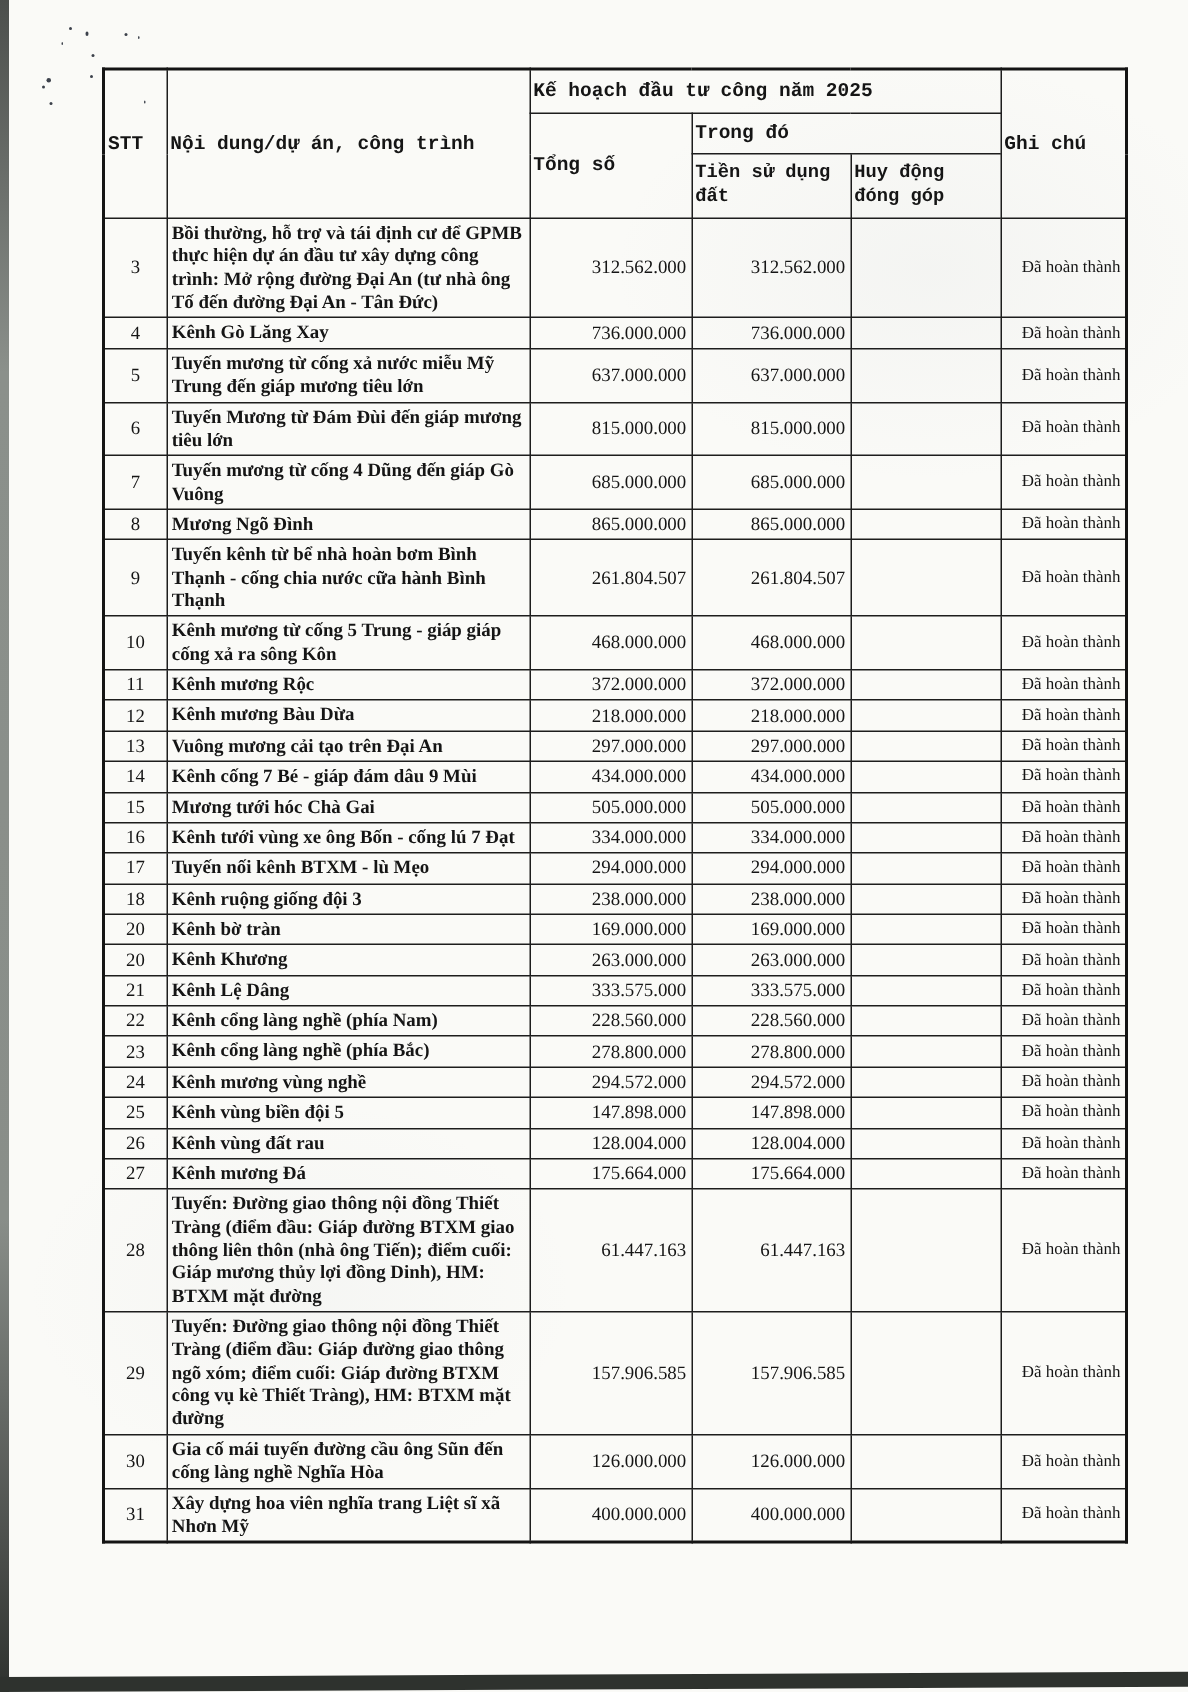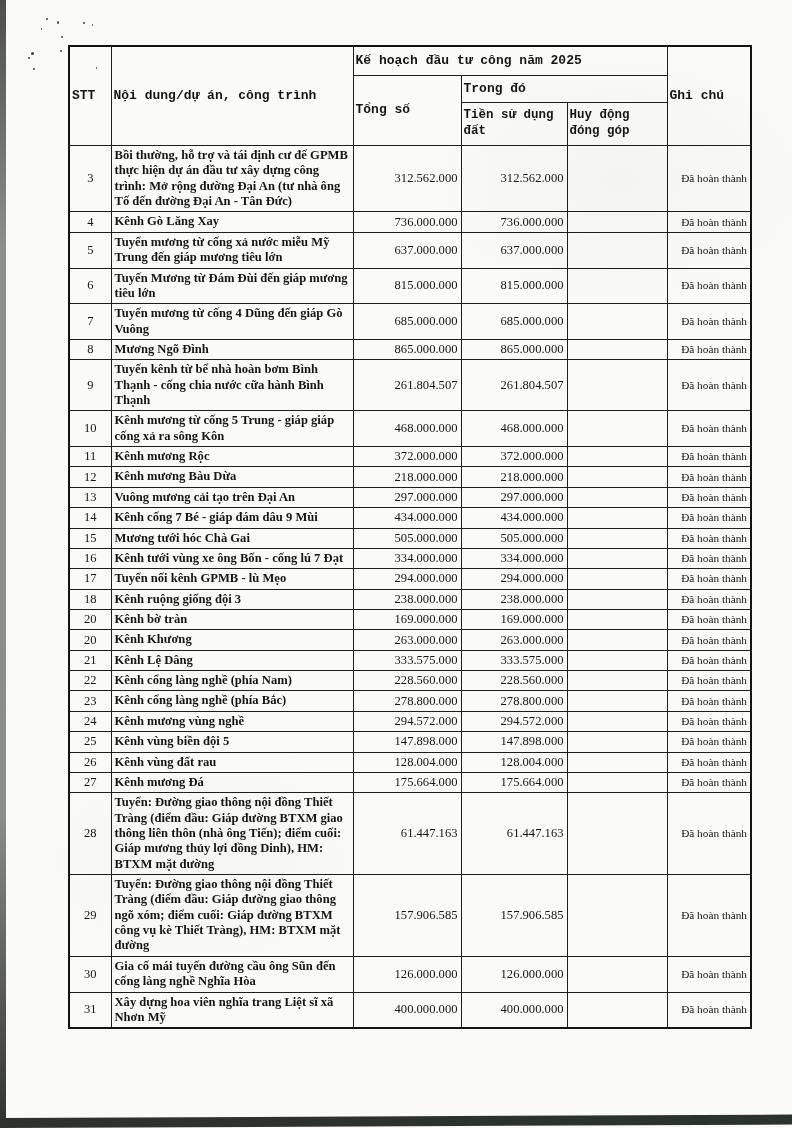--- a/index.html
+++ b/index.html
@@ -222,21 +222,21 @@
       <tr class="body-row">
     <td class="stt">16</td>
     <td class="name">Kênh tưới vùng xe ông Bốn - cống lú 7 Đạt</td>
     <td class="num">334.000.000</td>
     <td class="num">334.000.000</td>
     <td class="contrib"></td>
     <td class="note">Đã hoàn thành</td>
   </tr>
       <tr class="body-row single">
     <td class="stt">17</td>
-    <td class="name">Tuyến nối kênh GPMB - lù Mẹo</td>
+    <td class="name">Tuyến nối kênh BTXM - lù Mẹo</td>
     <td class="num">294.000.000</td>
     <td class="num">294.000.000</td>
     <td class="contrib"></td>
     <td class="note">Đã hoàn thành</td>
   </tr>
       <tr class="body-row single">
     <td class="stt">18</td>
     <td class="name">Kênh ruộng giống đội 3</td>
     <td class="num">238.000.000</td>
     <td class="num">238.000.000</td>

